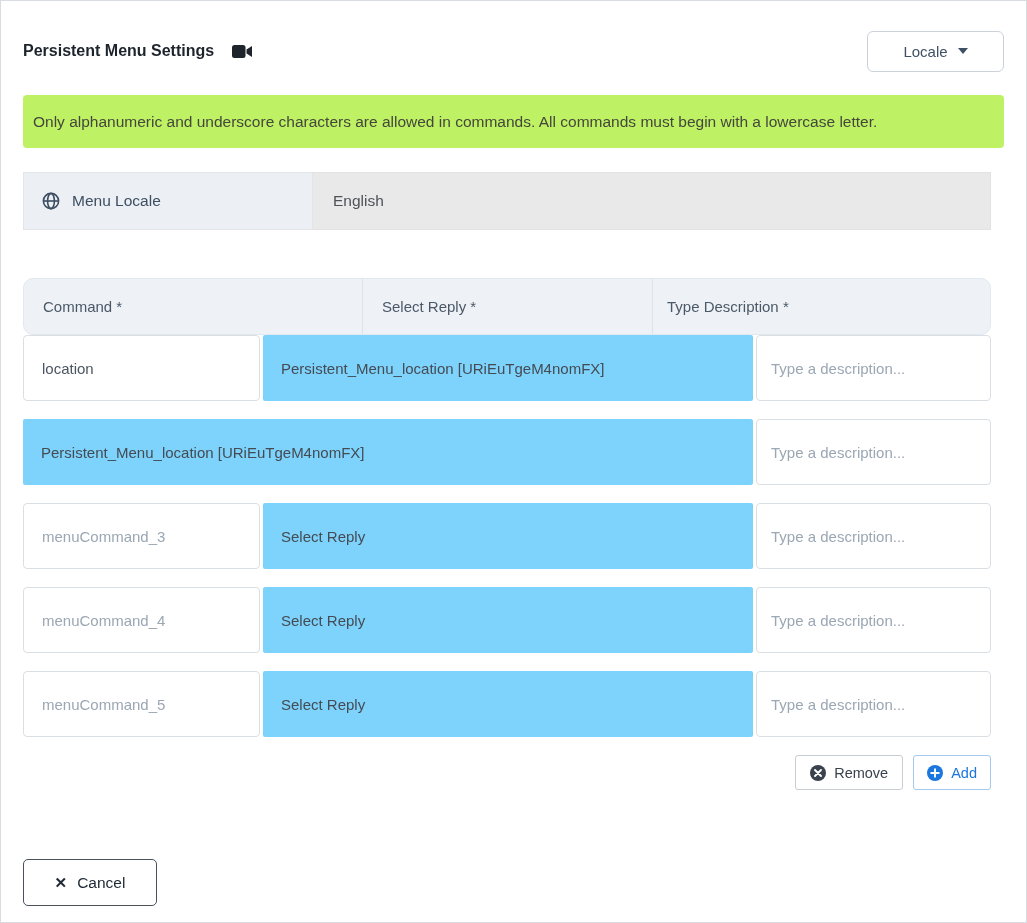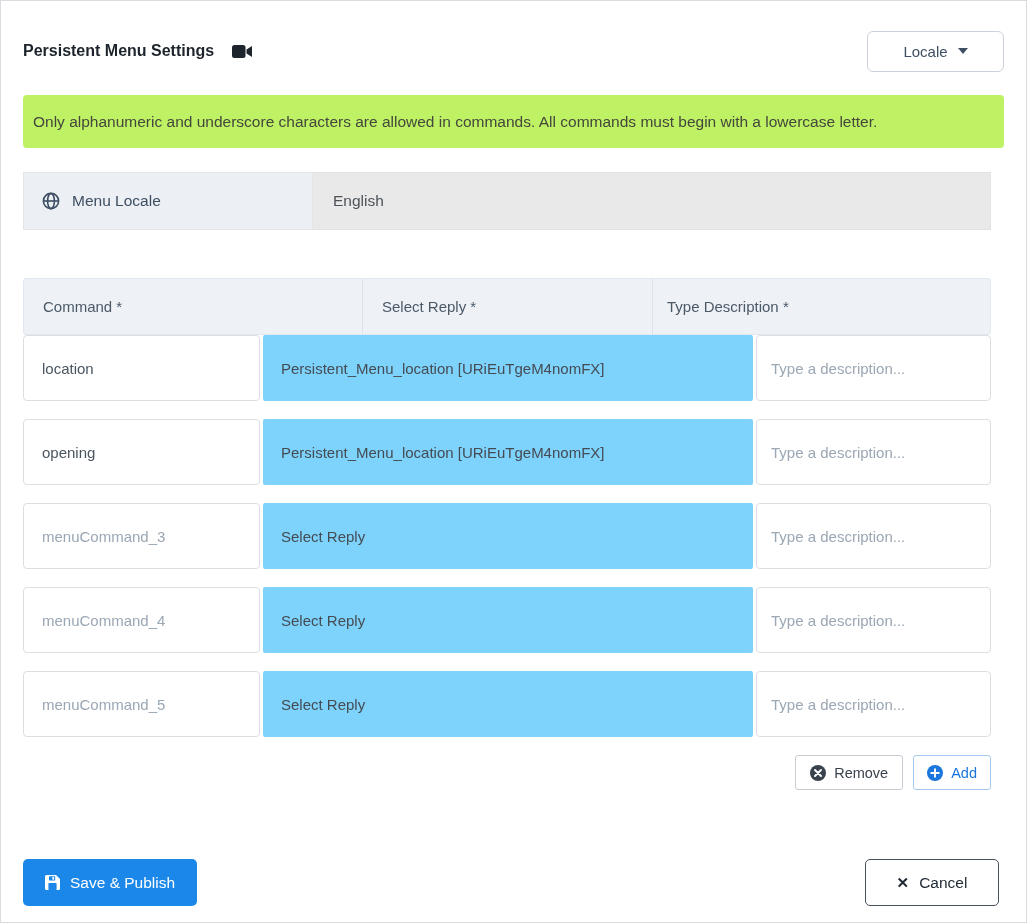--- a/index.html
+++ b/index.html
@@ -53,21 +53,21 @@
   .locale-value {
     flex: 1; background: #e9e9e9; border: 1px solid #e2e2e2; border-left: none;
     display: flex; align-items: center; padding-left: 20px;
     color: #4d5359; font-size: 15.5px;
   }
   .globe-icon svg { display: block; }
 
   
   .table-header {
     margin-top: 48px; width: 968px; height: 57px;
-    background: #eef2f7; border: 1px solid #e2e8f0; border-radius: 3px;
+    background: #eef2f7; border: 1px solid #e2e8f0; border-radius: 10px;
     display: flex; align-items: stretch;
     color: #4b5866; font-size: 15px;
   }
   .th { display: flex; align-items: center; padding-left: 19px; }
   .th-command { width: 339px; border-right: 1px solid #dce3ed; }
   .th-reply   { width: 290px; border-right: 1px solid #dce3ed; }
   .th-desc    { flex: 1; padding-left: 14px; }
 
   
   .trow { width: 968px; height: 66px; display: flex; gap: 3px; margin-bottom: 18px; }
@@ -162,21 +162,20 @@
     <div class="th th-desc">Type Description *</div>
   </div>
 
   <div class="trow">
     <input class="cmd-input" type="text" value="location" style="">
     <button class="reply-btn">Persistent_Menu_location [URiEuTgeM4nomFX]</button>
     <input class="desc-input" type="text" placeholder="Type a description..." style="">
   </div>
 
   <div class="trow">
-    <input class="cmd-input" type="text" value="opening" style="">
     <button class="reply-btn">Persistent_Menu_location [URiEuTgeM4nomFX]</button>
     <input class="desc-input" type="text" placeholder="Type a description..." style="">
   </div>
 
   <div class="trow">
     <input class="cmd-input" type="text" placeholder="menuCommand_3" style="">
     <button class="reply-btn">Select Reply</button>
     <input class="desc-input" type="text" placeholder="Type a description..." style="">
   </div>
 
@@ -207,30 +206,19 @@
         <svg width="16" height="16" viewBox="0 0 16 16">
           <circle cx="8" cy="8" r="8" fill="#1b76dd"></circle>
           <path d="M8 4.2 L8 11.8 M4.2 8 L11.8 8" stroke="#ffffff" stroke-width="1.9" stroke-linecap="round"></path>
         </svg>
       </span>
       <span>Add</span>
     </button>
   </div>
 
   <div class="card-footer">
-    <button class="btn save-btn">
-      <span style="display:inline-flex;">
-        <svg width="15" height="15" viewBox="0 0 15 15">
-          <path d="M1.5 0 H11 L15 4 V13.5 A1.5 1.5 0 0 1 13.5 15 H1.5 A1.5 1.5 0 0 1 0 13.5 V1.5 A1.5 1.5 0 0 1 1.5 0 Z" fill="#ffffff"></path>
-          <rect x="4" y="1.2" width="6.2" height="4.2" rx="0.6" fill="#1b87e8"></rect>
-          <rect x="7.4" y="1.9" width="1.7" height="2.8" fill="#ffffff"></rect>
-          <rect x="3.4" y="8" width="8.2" height="7" rx="0.8" fill="#1b87e8"></rect>
-        </svg>
-      </span>
-      <span>Save &amp; Publish</span>
-    </button>
     <button class="btn cancel-btn">
       <span class="x-glyph">✕</span>
       <span>Cancel</span>
     </button>
   </div>
 
 </div>
 
 </body></html>

